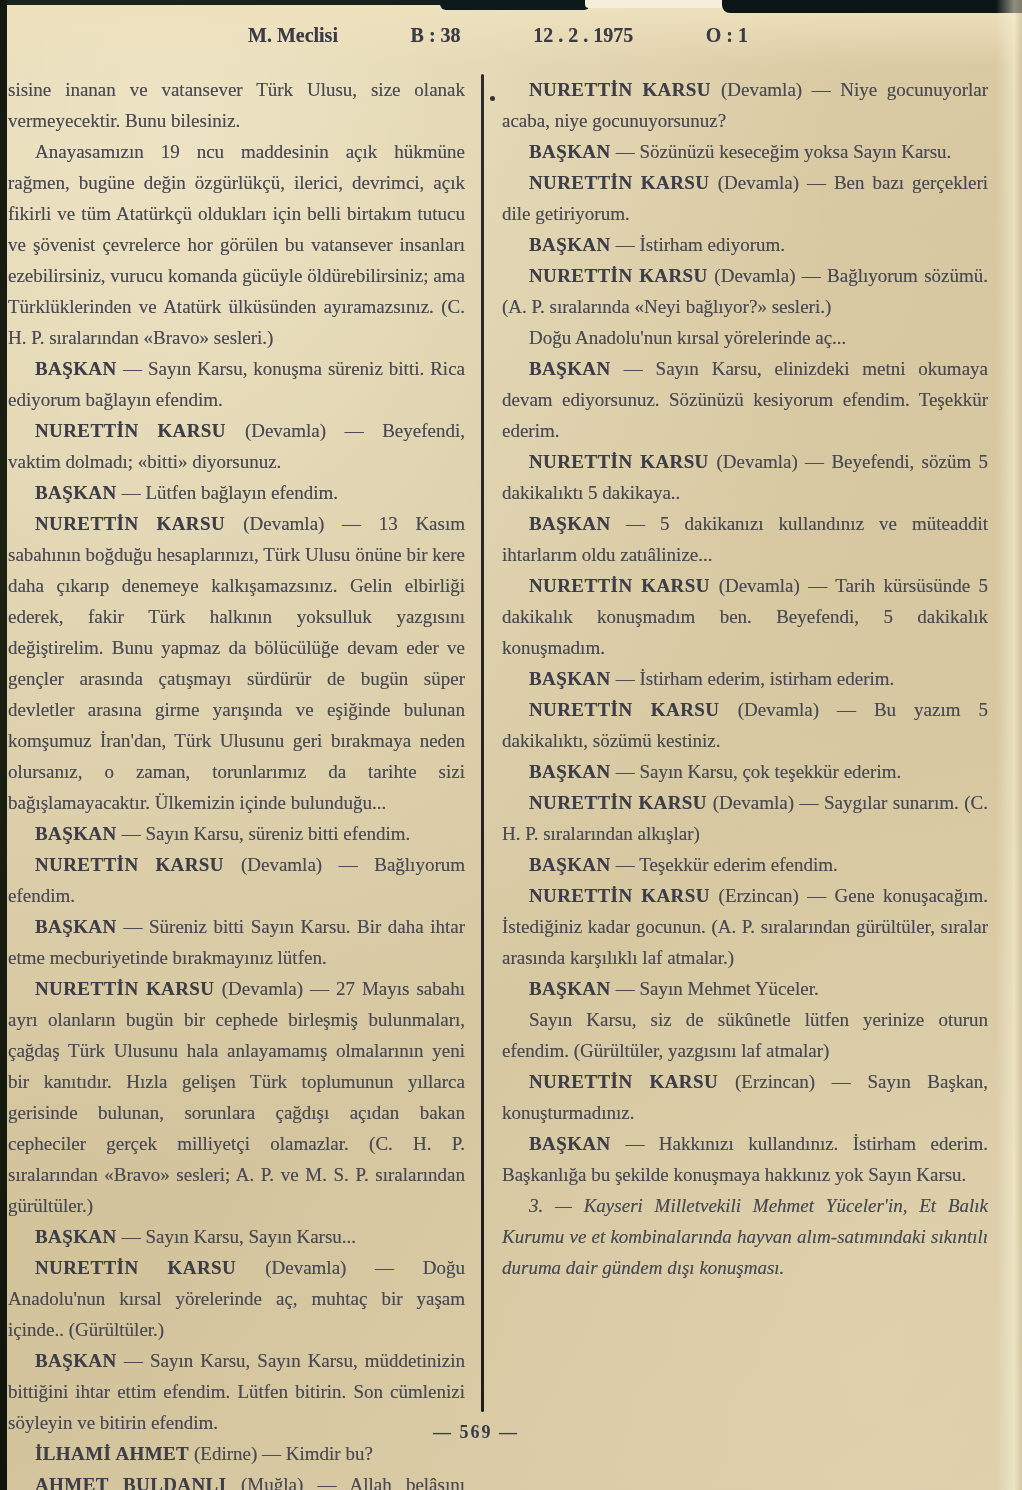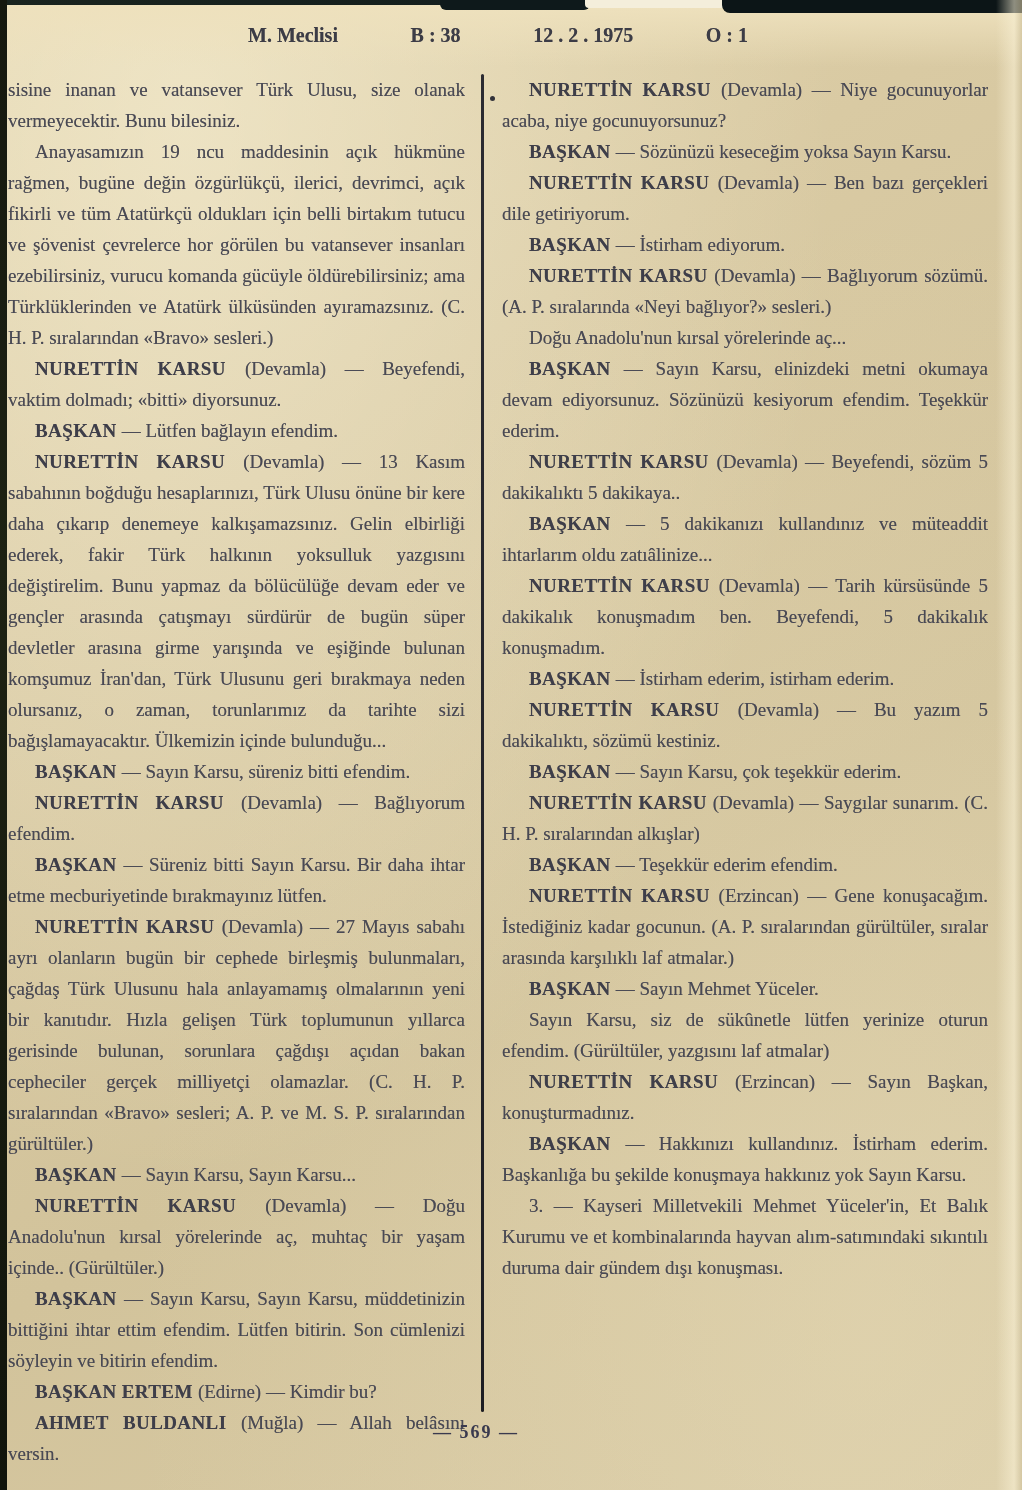--- a/index.html
+++ b/index.html
@@ -41,21 +41,21 @@
     position:absolute;top:74px;
     font-size:19px;line-height:31px;color:#494954;
     text-align:justify;
     text-shadow:0 0 0.5px rgba(64,64,76,0.5);
   }
   .col-left{left:8px;width:457px;}
   .col-right{left:502px;width:486px;}
   .col p{margin:0;}
   .col p.indent{text-indent:27px;}
   .col p.gap{margin-top:0;}
-  .col p.italic{}
+  .col p.italic{font-style:italic;}
   .speaker{font-weight:bold;color:#3e3e49;letter-spacing:0.4px;font-family:Liberation Serif, serif;}
   .divider{
     position:absolute;left:481px;top:74px;width:3px;height:1338px;
     background:linear-gradient(#2b2b31,#232329 60%,#1d1d22);border-radius:2px;
   }
   .divider-dot{
     position:absolute;left:490px;top:96px;width:5px;height:5px;border-radius:50%;
     background:#32323a;
   }
   .page-number{
@@ -83,31 +83,32 @@
     <span>12 . 2 . 1975</span>
     <span>O : 1</span>
   </div>
 
   <div class="divider"></div>
   <div class="divider-dot"></div>
 
   <div class="col col-left" id="col-left">
       <p class="">sisine inanan ve vatansever Türk Ulusu, size olanak vermeyecektir. Bunu bilesiniz.</p>
       <p class="indent gap ">Anayasamızın 19 ncu maddesinin açık hükmüne rağmen, bugüne değin özgürlükçü, ilerici, devrimci, açık fikirli ve tüm Atatürkçü oldukları için belli birtakım tutucu ve şövenist çevrelerce hor görülen bu vatansever insanları ezebilirsiniz, vurucu komanda gücüyle öldürebilirsiniz; ama Türklüklerinden ve Atatürk ülküsünden ayıramazsınız. (C. H. P. sıralarından «Bravo» sesleri.)</p>
+      <p class="indent gap "><span class="speaker">BAŞKAN </span>— Sayın Karsu, konuşma süreniz bitti. Rica ediyorum bağlayın efendim.</p>
       <p class="indent "><span class="speaker">NURETTİN KARSU </span>(Devamla) — Beyefendi, vaktim dolmadı; «bitti» diyorsunuz.</p>
       <p class="indent "><span class="speaker">BAŞKAN </span>— Lütfen bağlayın efendim.</p>
       <p class="indent "><span class="speaker">NURETTİN KARSU </span>(Devamla) — 13 Kasım sabahının boğduğu hesaplarınızı, Türk Ulusu önüne bir kere daha çıkarıp denemeye kalkışamazsınız. Gelin elbirliği ederek, fakir Türk halkının yoksulluk yazgısını değiştirelim. Bunu yapmaz da bölücülüğe devam eder ve gençler arasında çatışmayı sürdürür de bugün süper devletler arasına girme yarışında ve eşiğinde bulunan komşumuz İran'dan, Türk Ulusunu geri bırakmaya neden olursanız, o zaman, torunlarımız da tarihte sizi bağışlamayacaktır. Ülkemizin içinde bulunduğu...</p>
       <p class="indent "><span class="speaker">BAŞKAN </span>— Sayın Karsu, süreniz bitti efendim.</p>
       <p class="indent "><span class="speaker">NURETTİN KARSU </span>(Devamla) — Bağlıyorum efendim.</p>
       <p class="indent "><span class="speaker">BAŞKAN </span>— Süreniz bitti Sayın Karsu. Bir daha ihtar etme mecburiyetinde bırakmayınız lütfen.</p>
       <p class="indent gap "><span class="speaker">NURETTİN KARSU </span>(Devamla) — 27 Mayıs sabahı ayrı olanların bugün bir cephede birleşmiş bulunmaları, çağdaş Türk Ulusunu hala anlayamamış olmalarının yeni bir kanıtıdır. Hızla gelişen Türk toplumunun yıllarca gerisinde bulunan, sorunlara çağdışı açıdan bakan cepheciler gerçek milliyetçi olamazlar. (C. H. P. sıralarından «Bravo» sesleri; A. P. ve M. S. P. sıralarından gürültüler.)</p>
       <p class="indent "><span class="speaker">BAŞKAN </span>— Sayın Karsu, Sayın Karsu...</p>
       <p class="indent "><span class="speaker">NURETTİN KARSU </span>(Devamla) — Doğu Anadolu'nun kırsal yörelerinde aç, muhtaç bir yaşam içinde.. (Gürültüler.)</p>
       <p class="indent "><span class="speaker">BAŞKAN </span>— Sayın Karsu, Sayın Karsu, müddetinizin bittiğini ihtar ettim efendim. Lütfen bitirin. Son cümlenizi söyleyin ve bitirin efendim.</p>
-      <p class="indent "><span class="speaker">BAŞKAN ERTEM </span>(Edirne) — Kimdir bu?</p>
+      <p class="indent "><span class="speaker">İLHAMİ AHMET </span>(Edirne) — Kimdir bu?</p>
       <p class="indent "><span class="speaker">AHMET BULDANLI </span>(Muğla) — Allah belâsını versin.</p>
     </div>
   <div class="col col-right" id="col-right">
       <p class="indent "><span class="speaker">NURETTİN KARSU </span>(Devamla) — Niye gocunuyorlar acaba, niye gocunuyorsunuz?</p>
       <p class="indent "><span class="speaker">BAŞKAN </span>— Sözünüzü keseceğim yoksa Sayın Karsu.</p>
       <p class="indent gap "><span class="speaker">NURETTİN KARSU </span>(Devamla) — Ben bazı gerçekleri dile getiriyorum.</p>
       <p class="indent "><span class="speaker">BAŞKAN </span>— İstirham ediyorum.</p>
       <p class="indent "><span class="speaker">NURETTİN KARSU </span>(Devamla) — Bağlıyorum sözümü. (A. P. sıralarında «Neyi bağlıyor?» sesleri.)</p>
       <p class="indent ">Doğu Anadolu'nun kırsal yörelerinde aç...</p>
       <p class="indent "><span class="speaker">BAŞKAN </span>— Sayın Karsu, elinizdeki metni okumaya devam ediyorsunuz. Sözünüzü kesiyorum efendim. Teşekkür ederim.</p>

